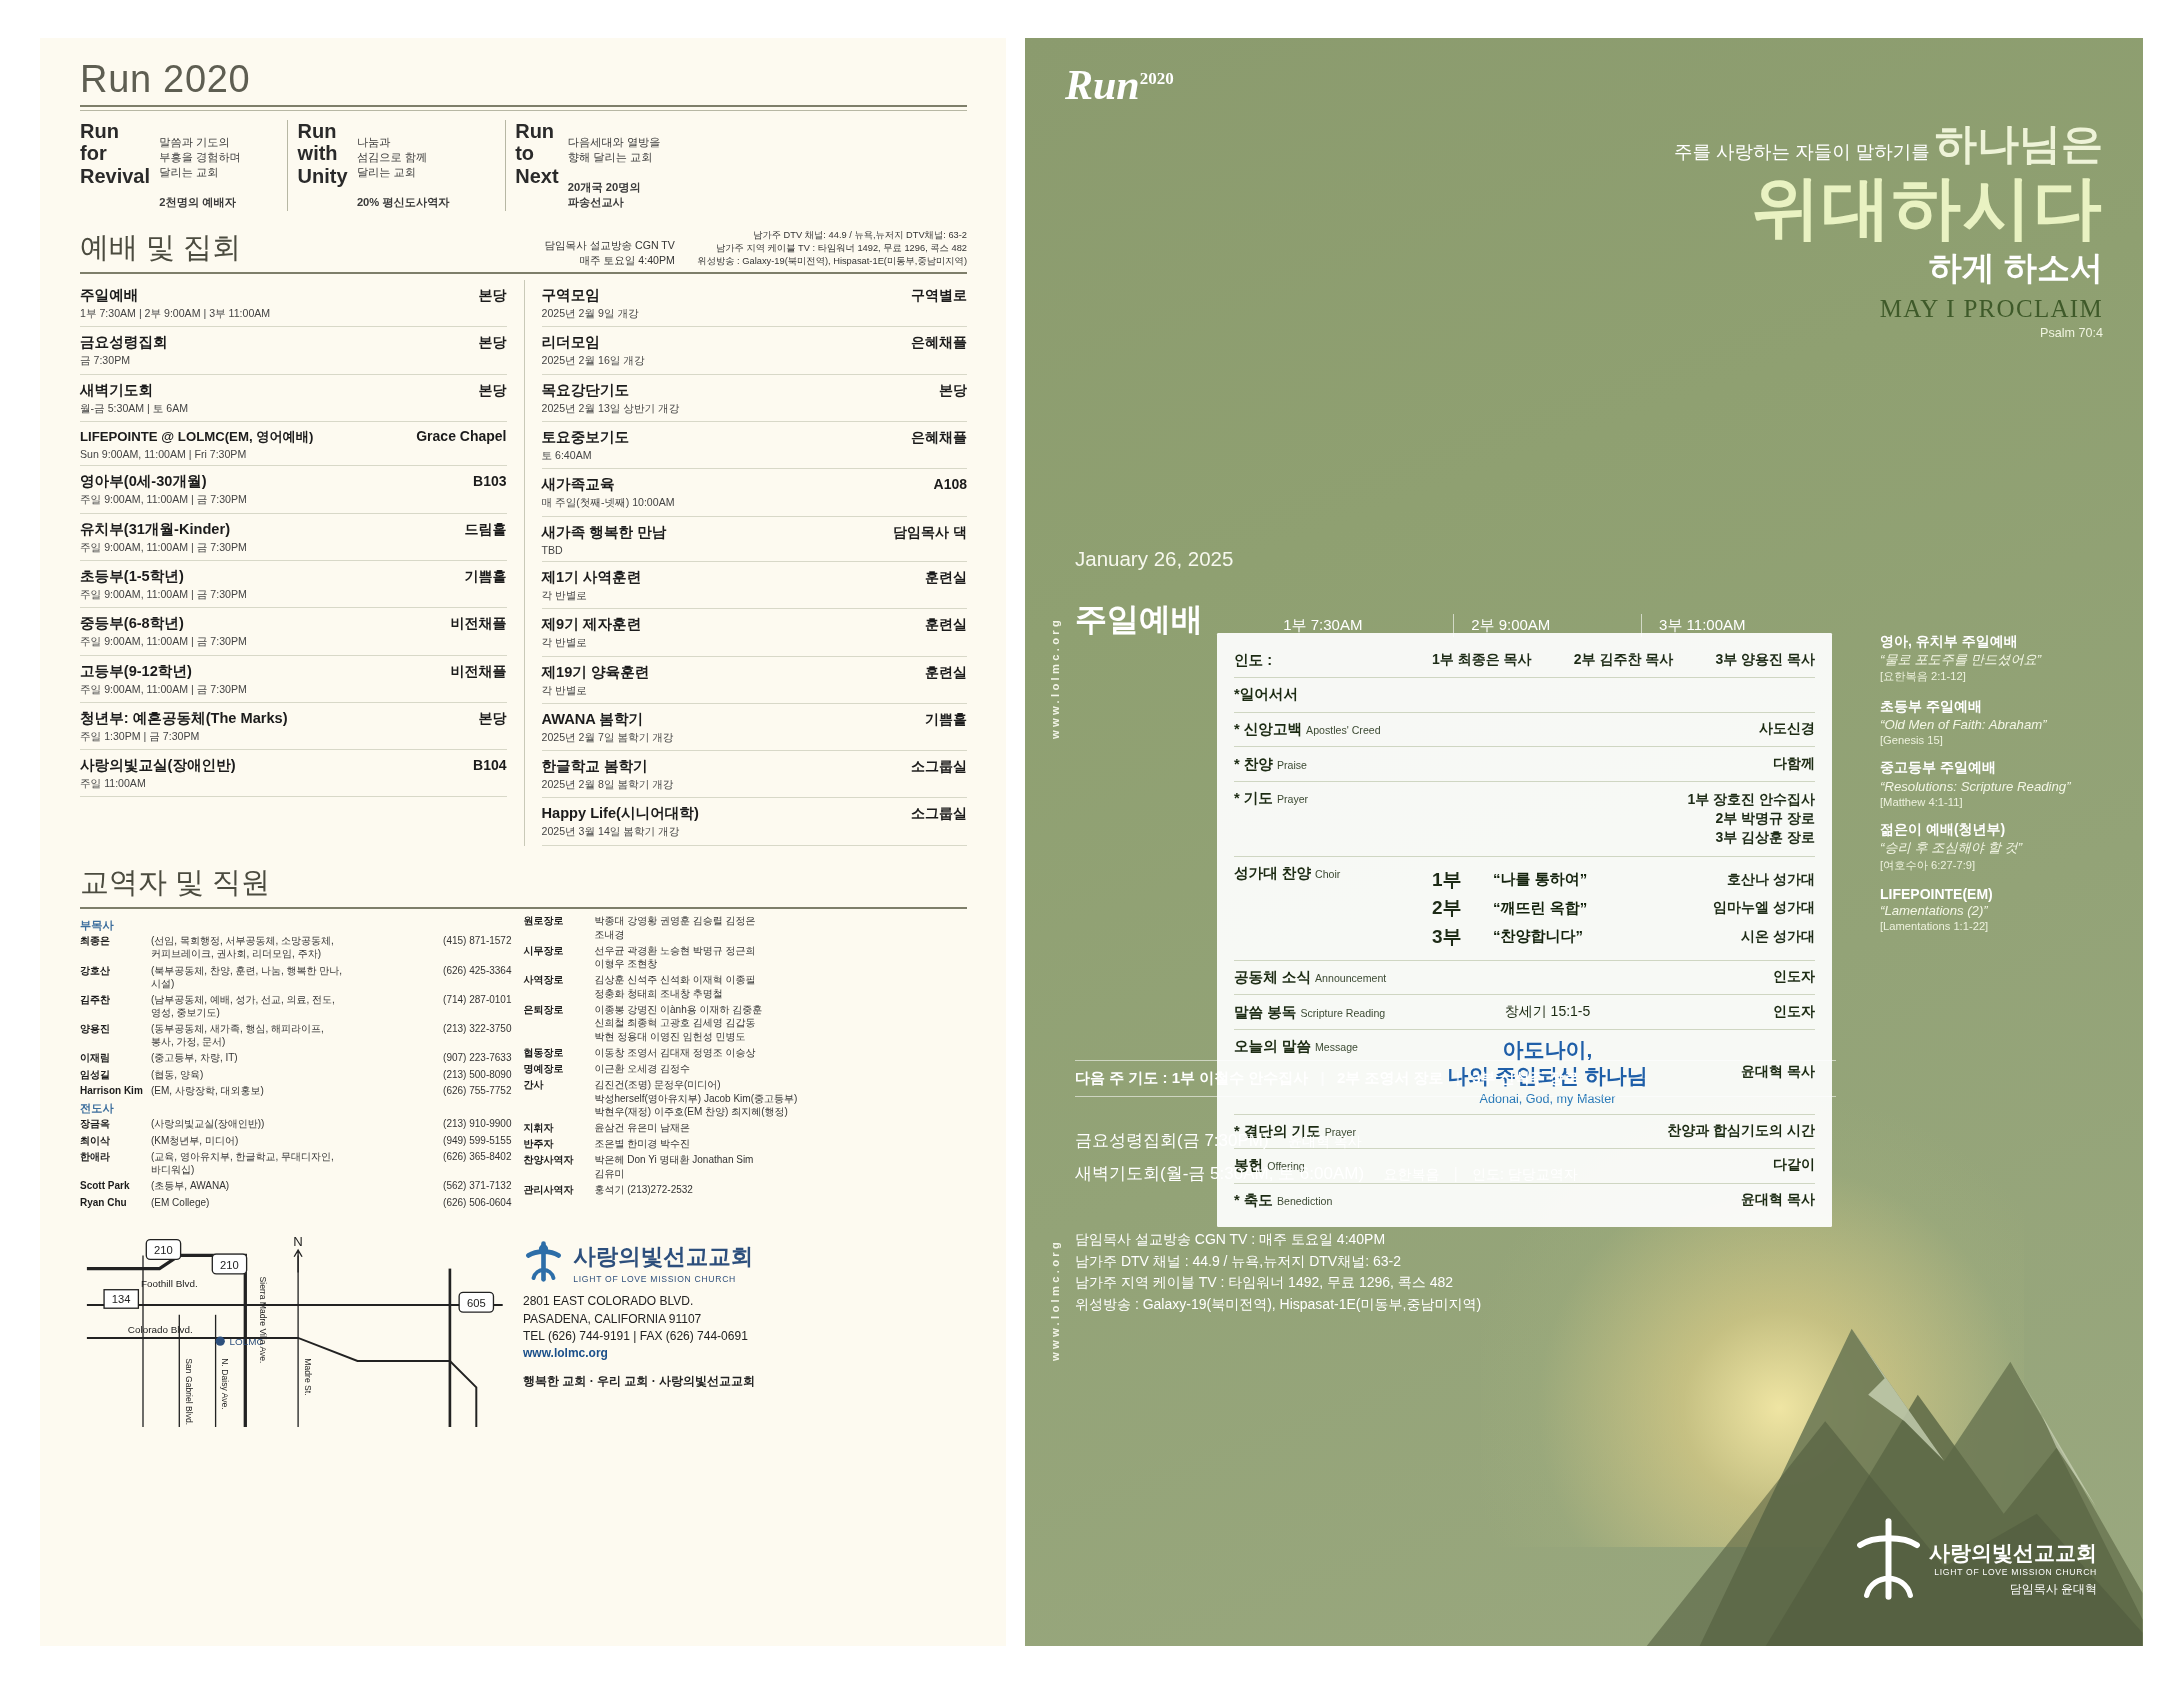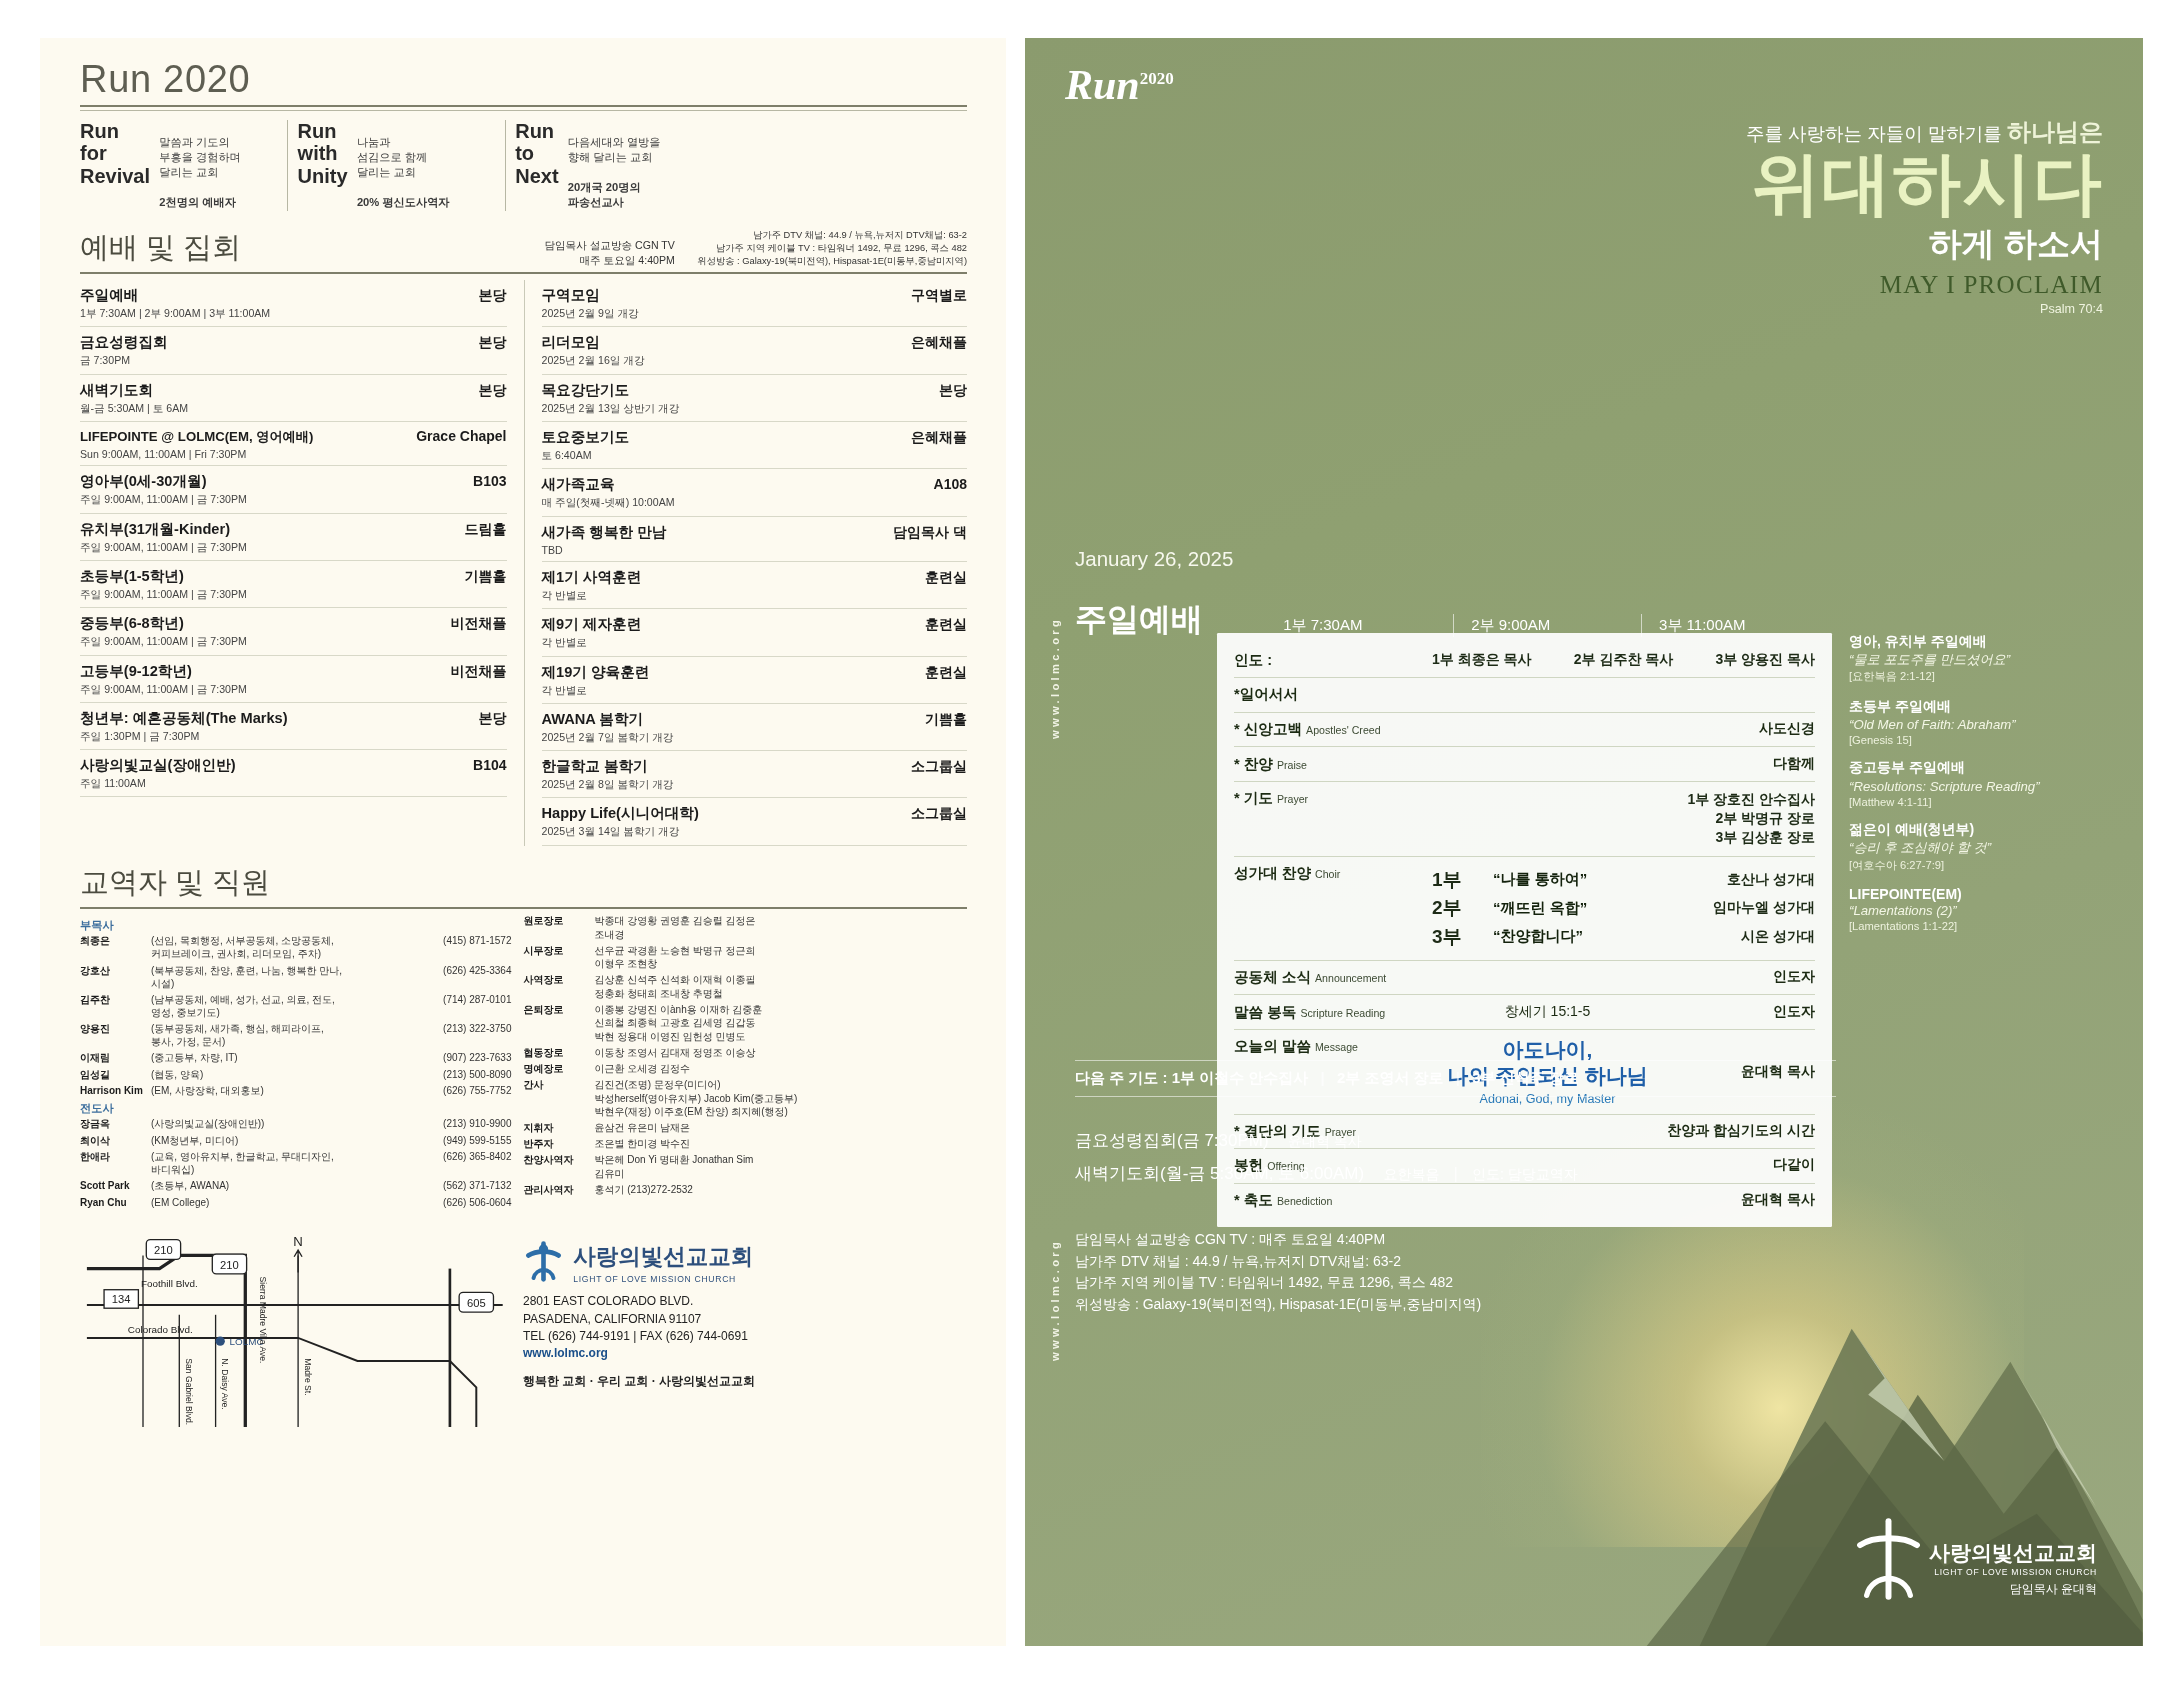--- a/index.html
+++ b/index.html
@@ -71,21 +71,21 @@
   .mtn{position:absolute;bottom:0;}
   .side-url{position:absolute;writing-mode:vertical-rl;transform:rotate(180deg);
             font-size:11.2px;letter-spacing:3.3px;color:#f2f4e6;font-weight:bold;}
 
   .rt-head{position:absolute;left:40px;top:22.5px;}
   .run-script{font-family:"Liberation Serif",serif;font-style:italic;font-size:42px;color:#ffffff;font-weight:bold;}
   .run-script sup{font-size:17px;font-style:normal;font-weight:bold;vertical-align:super;}
 
   .verse{position:absolute;right:40px;top:78px;text-align:right;}
   .verse .l1{font-size:18.5px;color:#ffffff;}
-  .verse .l1 .hl{font-size:24px;color:#eef3d8;font-weight:bold;}
+  .verse .l1 .hl{font-size:42px;color:#eef3d8;font-weight:bold;}
   .verse .l2{font-size:69px;color:#e9f2c2;font-weight:bold;letter-spacing:1.3px;line-height:1.02;margin-top:1.3px;}
   .verse .l3{font-size:33px;color:#ffffff;font-weight:bold;margin-top:2.6px;}
   .verse .l4{font-family:"Liberation Serif",serif;font-size:25px;color:#3f5a2a;letter-spacing:1.3px;margin-top:4px;}
   .verse .l5{font-family:"Liberation Serif",serif;font-size:34px;color:#2e4a1c;font-weight:bold;letter-spacing:0.7px;}
   .verse .l6{font-size:12.6px;color:#f0f4e0;margin-top:2.6px;}
 
   .datebox{position:absolute;left:50px;top:509px;}
   .datebox .dt{font-size:20.5px;color:#f7f8ee;}
   .svcrow{position:absolute;left:50px;top:560px;width:754px;display:flex;align-items:flex-end;}
   .svcrow .lbl{font-size:32px;font-weight:bold;color:#fff;width:212px;}
@@ -107,21 +107,21 @@
   .stack{flex:1;text-align:right;}
   .stack div{font-size:14px;font-weight:bold;margin:1.3px 0;}
   .choirrow{display:flex;align-items:center;margin:2.6px 0;}
   .choirrow .num{width:61px;font-size:19px;font-weight:bold;}
   .choirrow .song{flex:1;font-size:15px;font-weight:bold;color:#13220c;}
   .choirrow .who{width:179px;text-align:right;font-size:14px;font-weight:bold;}
   .msg{flex:1;text-align:center;}
   .msg .k{font-size:21px;font-weight:bold;color:#1f5fa8;line-height:1.25;}
   .msg .e{font-size:12.6px;color:#2a7ab8;margin-top:2.6px;}
 
-  .sidenotes{position:absolute;left:824px;top:595px;width:238px;color:#fff;}
+  .sidenotes{position:absolute;left:855px;top:595px;width:238px;color:#fff;}
   .sn{margin-bottom:13.2px;}
   .sn .h{font-size:14px;font-weight:bold;color:#ffffff;}
   .sn .t{font-size:13.2px;font-style:italic;color:#f4f7e6;line-height:1.25;margin-top:1.3px;}
   .sn .r{font-size:11.2px;color:#eef2de;margin-top:0.7px;}
 
   .nextweek{position:absolute;left:50px;top:1022px;width:761px;border-top:0.7px solid rgba(255,255,255,.55);
             border-bottom:0.7px solid rgba(255,255,255,.55);padding:8px 0;font-size:15px;font-weight:bold;color:#fff;}
   .nextweek .sep{color:rgba(255,255,255,.65);margin:0 8px;}
 
   .meetings{position:absolute;left:50px;top:1080px;width:794px;color:#fff;}

